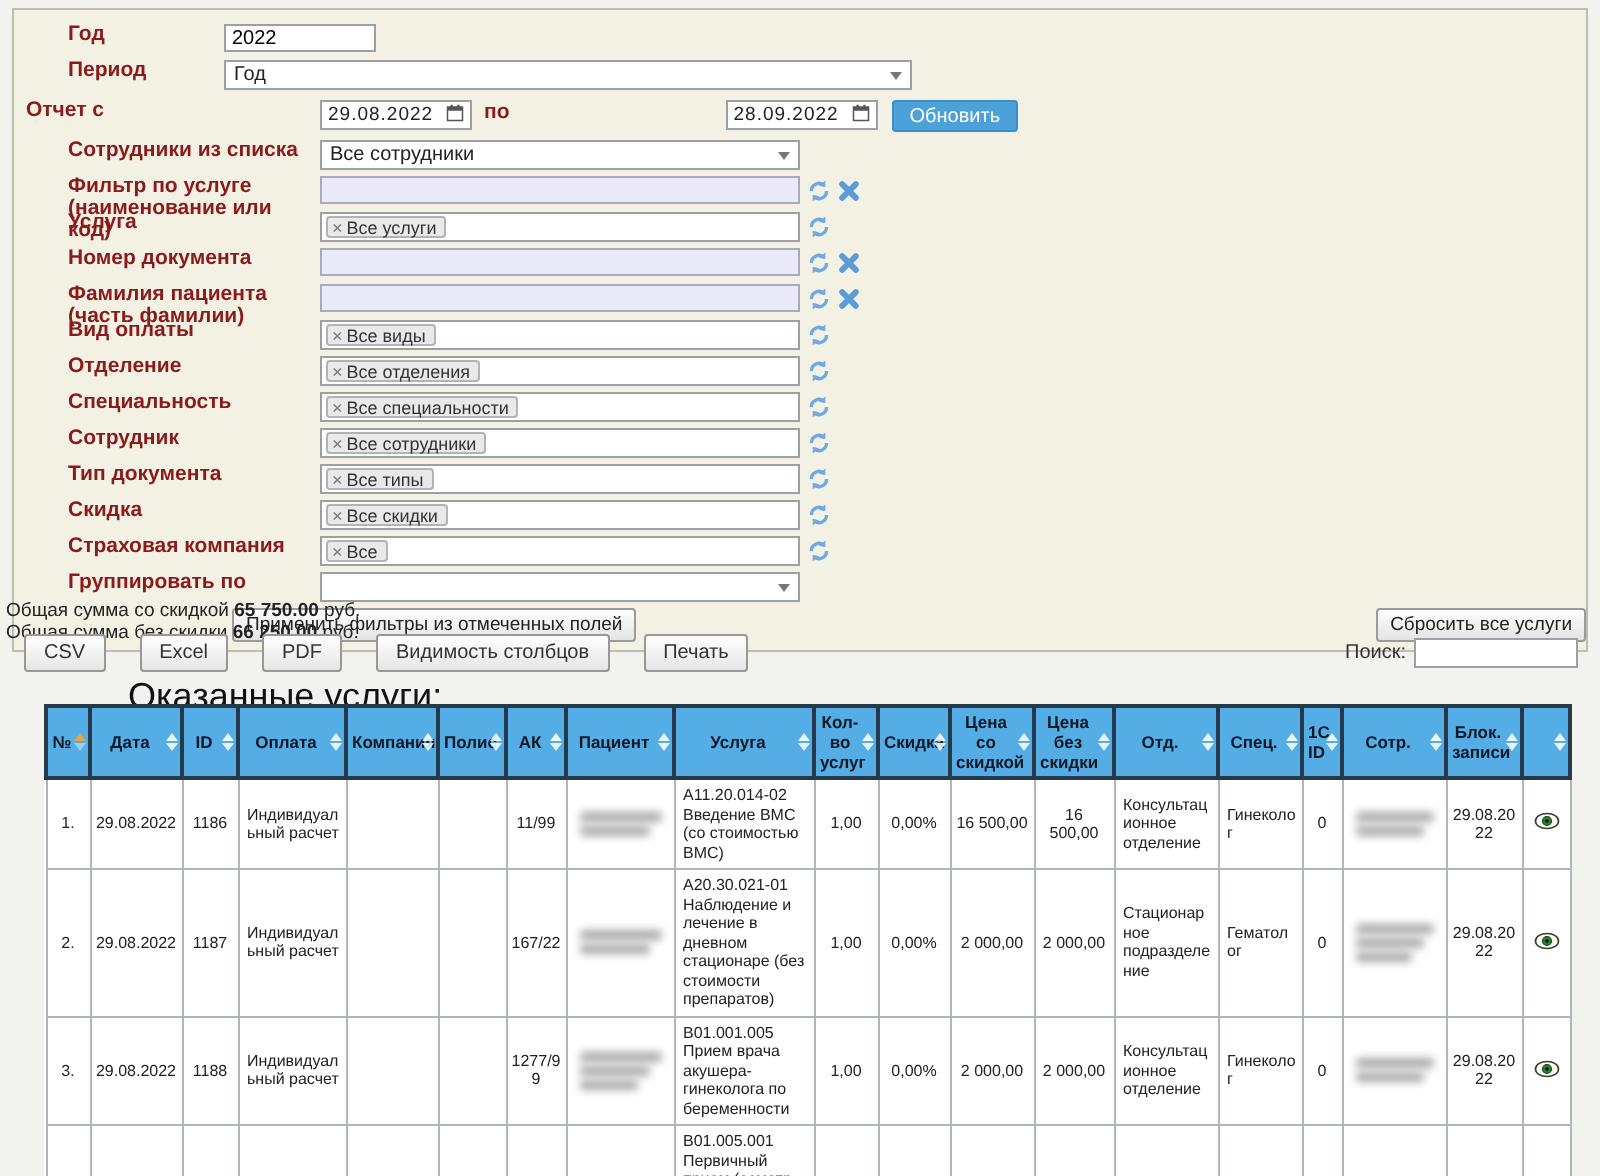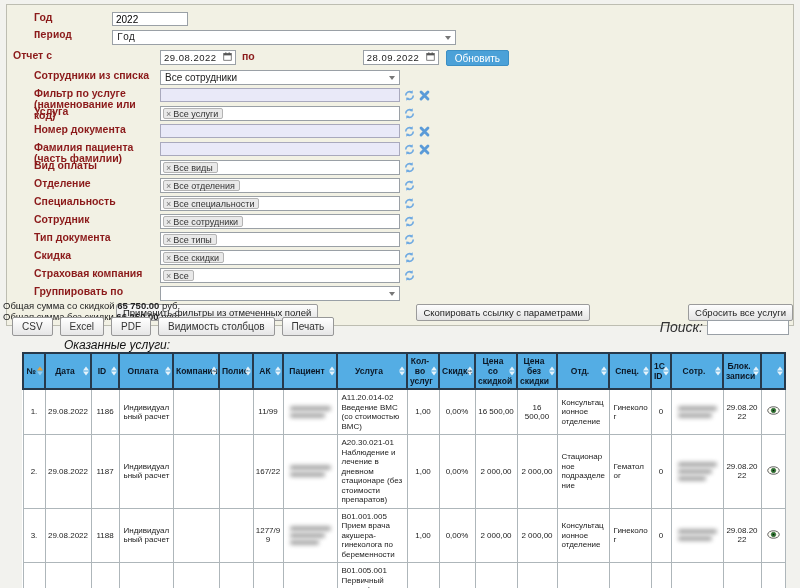--- a/index.html
+++ b/index.html
@@ -40,25 +40,25 @@
           font-size:9.5px; padding:2px 6px; font-family:"Liberation Sans",sans-serif; color:#222; cursor:pointer; }
 
   
   .totals { position:absolute; left:3px; top:301px; font-size:9.5px; line-height:10.5px; color:#222; }
   .totals b { font-weight:bold; }
   .toolbar { position:absolute; left:12px; top:317px; right:6px; display:flex; gap:7px; align-items:center; }
   .tbtn { background:linear-gradient(#ffffff,#e6e6e6); border:1px solid #979797; border-radius:2px;
           font-size:10px; padding:3px 9px; font-family:"Liberation Sans",sans-serif; color:#333; cursor:pointer; }
   .tbtn.active { background:linear-gradient(#e2e2e2,#cfcfcf); box-shadow:inset 0 1px 2px rgba(0,0,0,.25); }
   .search { position:absolute; right:5px; top:2px; display:flex; align-items:center; gap:4px; }
-  .search label { font-size:14px; color:#333;font-style:italic; }
+  .search label { font-size:10px; color:#333; }
   .search input { width:82px; height:15px; border:1px solid #9aa0a6; background:#fff; font-size:10px; padding:0 2px; }
 
   
-  .tbl-title { position:absolute; left:64px; top:338px; font-size:12px; color:#111;font-style:italic; }
+  .tbl-title { position:absolute; left:64px; top:338px; font-size:18px; color:#111; }
   .tblwrap { position:absolute; left:22px; top:352px; width:762px; }
   table { border-collapse:collapse; width:762px; table-layout:fixed; background:#fff; }
   th { background:#54ade4; border:2px solid #26394b; color:#0c1826; font-size:8.5px; font-weight:bold;
        text-align:center; padding:2px 8px 2px 2px; position:relative; line-height:10px; vertical-align:middle; }
   td { border:1px solid #aeb6ba; font-size:8px; color:#222; padding:3px 2px; vertical-align:middle;
        line-height:9.5px; background:#fff; word-wrap:break-word; }
   td.l { text-align:left; padding-left:4px; }
   td.c { text-align:center; }
   .sort { position:absolute; right:1px; top:50%; transform:translateY(-50%); display:flex;
           flex-direction:column; gap:1px; align-items:center; }
@@ -72,21 +72,21 @@
   .eye { background:none; border:none; cursor:pointer; padding:0; display:inline-flex; }
 </style>
 </head>
 <body>
 
 <div class="panel">
   <div class="frow">
     <label class="flabel wshort">Год</label>
     <input class="yearbox" type="text" value="2022" style="">
   </div>
-  <div class="frow" style="margin-bottom:6px;font-family:Liberation Mono, monospace;">
+  <div class="frow" style="margin-bottom:6px;">
     <label class="flabel wshort">Период</label>
     <div class="selectbox wide">
       <span class="selval">Год</span>
       <span class="selarr"></span>
     </div>
   </div>
   <div class="frow outdent" style="margin-bottom:6px;">
     <label class="flabel wreport">Отчет с</label>
     <div class="datebox">
       <span>29.08.2022</span>
@@ -307,32 +307,31 @@
       <div class="frow">
         <label class="flabel">Группировать по</label>
         <div class="selectbox">
           <span class="selval">&nbsp;</span>
           <span class="selarr"></span>
         </div>
       </div>
     </div>
   <div class="btnrow">
       <button class="gbtn">Применить фильтры из отмеченных полей</button>
-      <button class="gbtn">Скопировать ссылку с параметрами</button>
       <button class="gbtn">Сбросить все услуги</button>
     </div>
 </div>
 
 <div class="totals">
     <div>Общая сумма со скидкой <b>65 750.00</b> руб.</div>
     <div>Общая сумма без скидки <b>66 250.00</b> руб.</div>
   </div>
 
 <div class="toolbar">
-  <span style="display:flex;gap:7px;">
+  <span style="display:flex;gap:17px;">
       <button class="tbtn">CSV</button>
       <button class="tbtn">Excel</button>
       <button class="tbtn">PDF</button>
       <button class="tbtn">Видимость столбцов</button>
       <button class="tbtn">Печать</button>
     </span>
   <span class="search">
     <label>Поиск:</label>
     <input type="text" value="" style="">
   </span>

